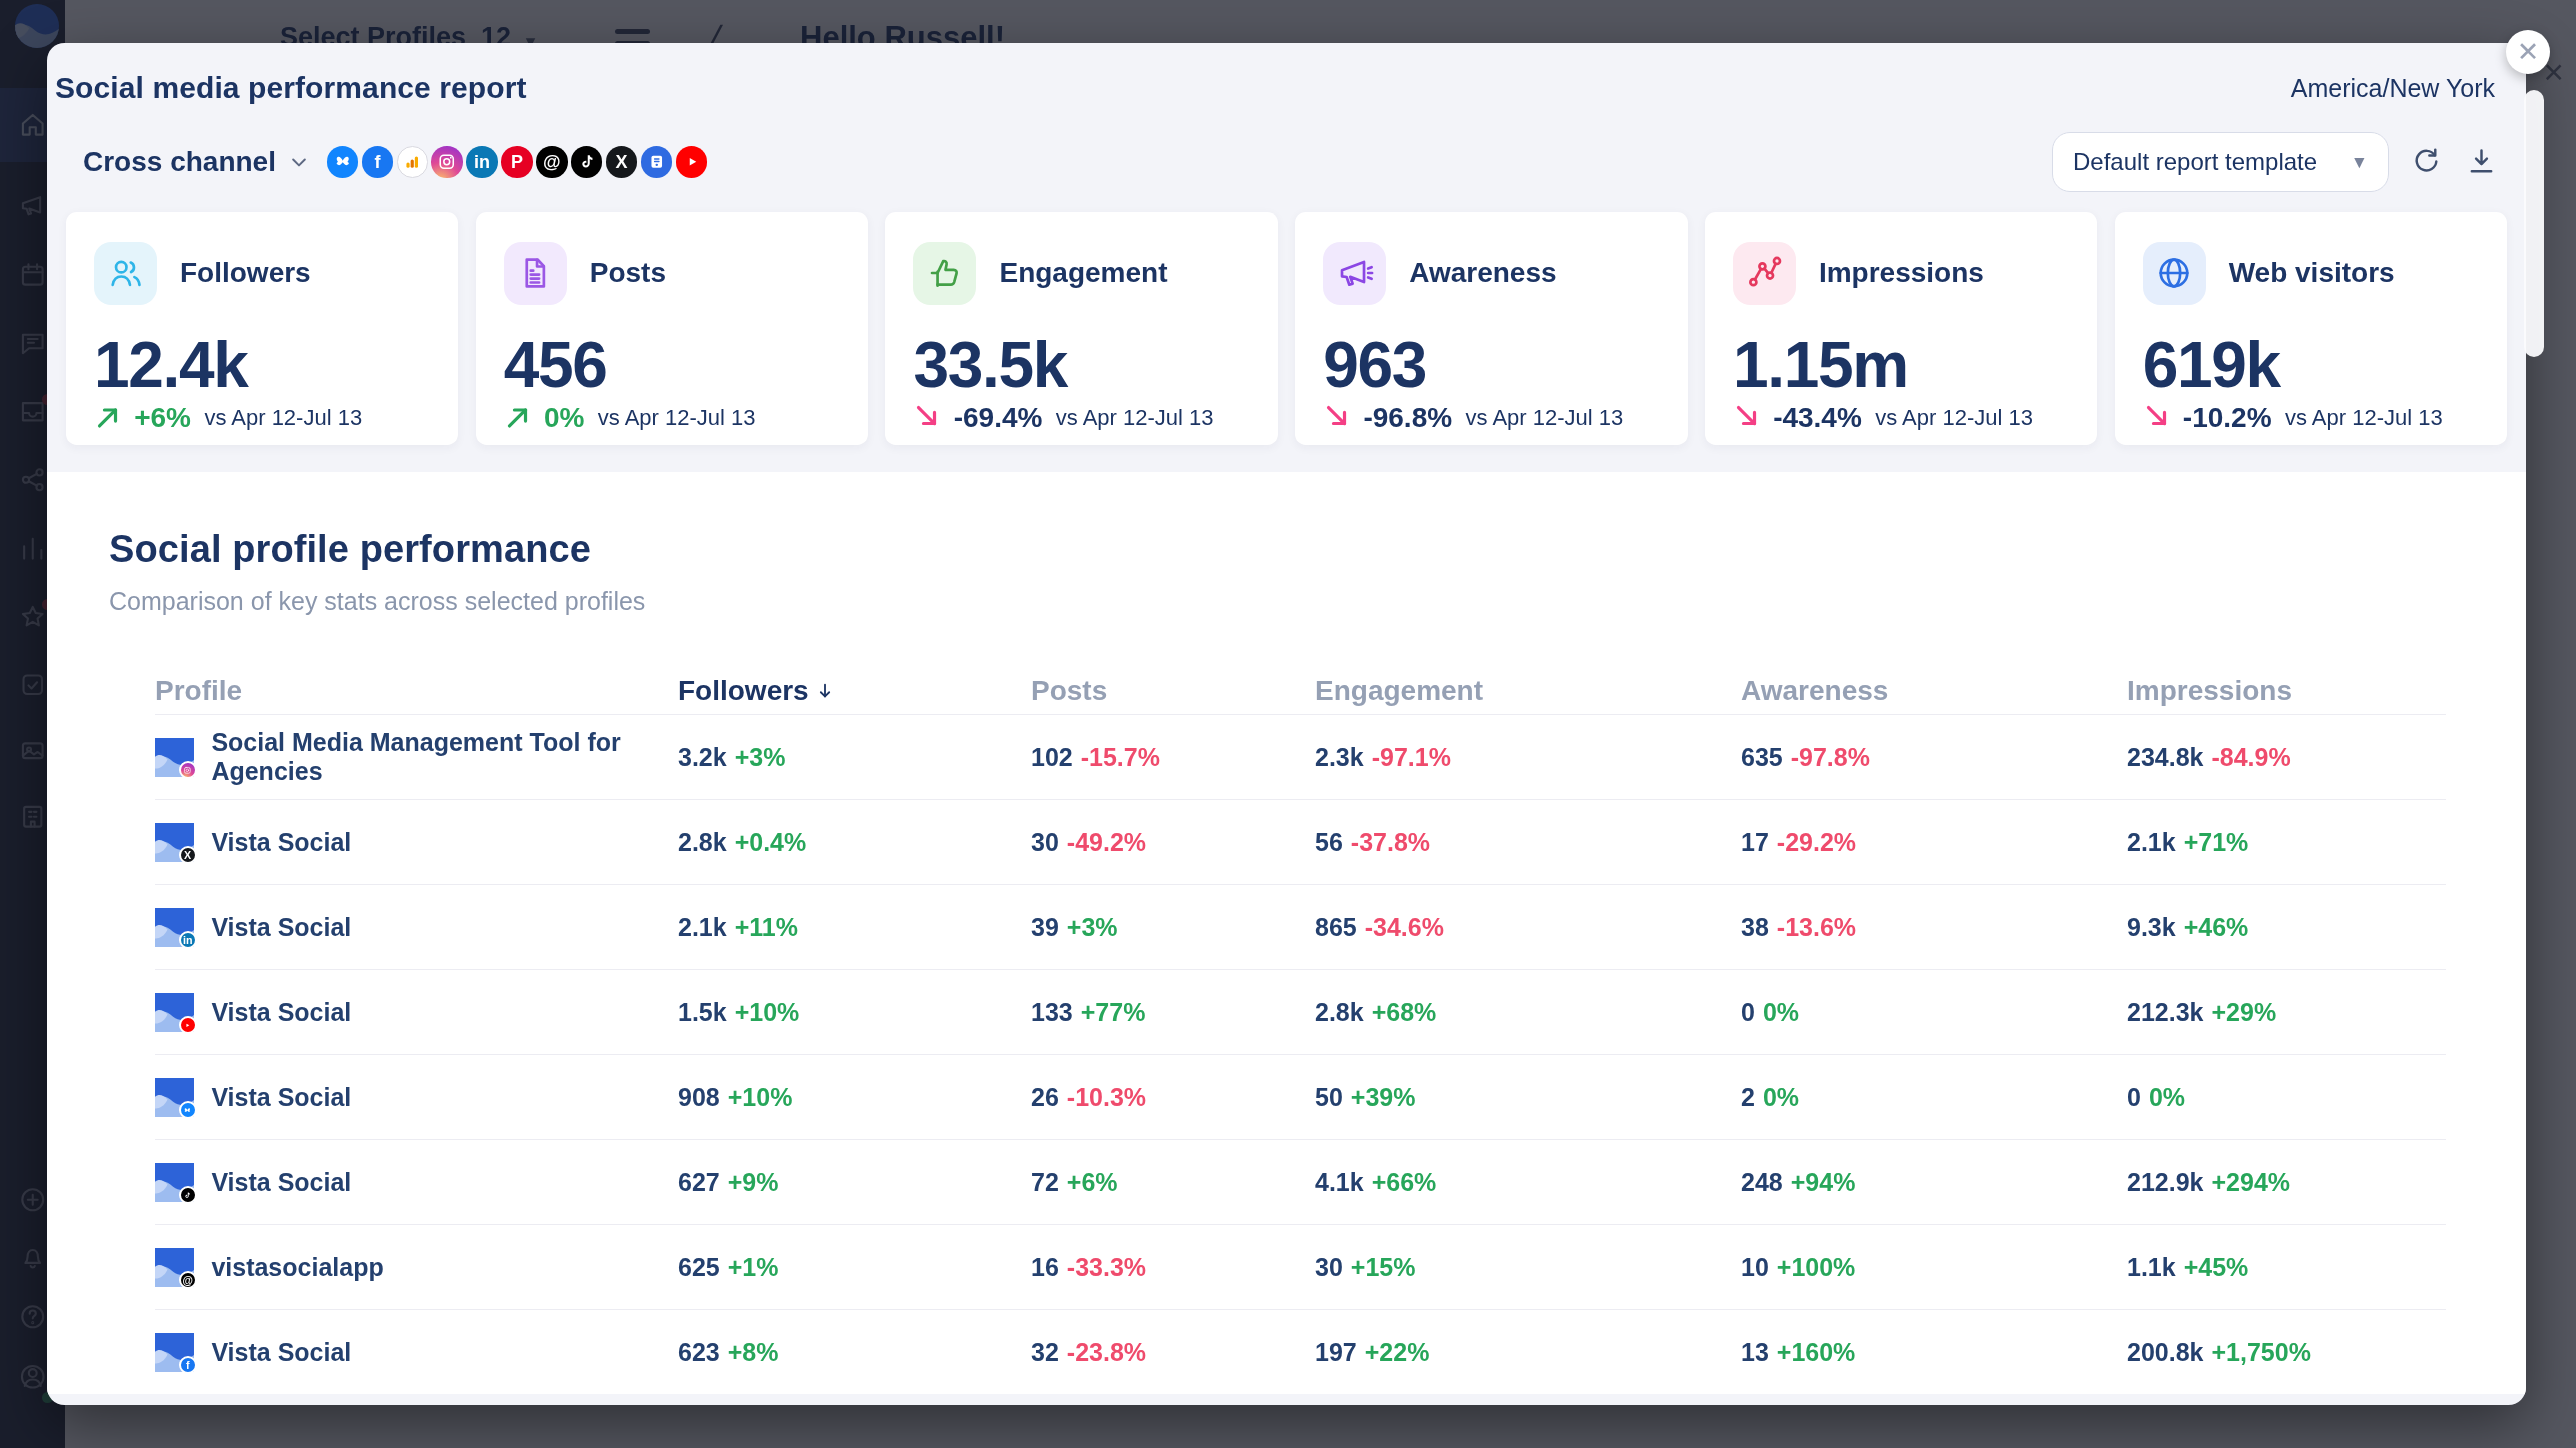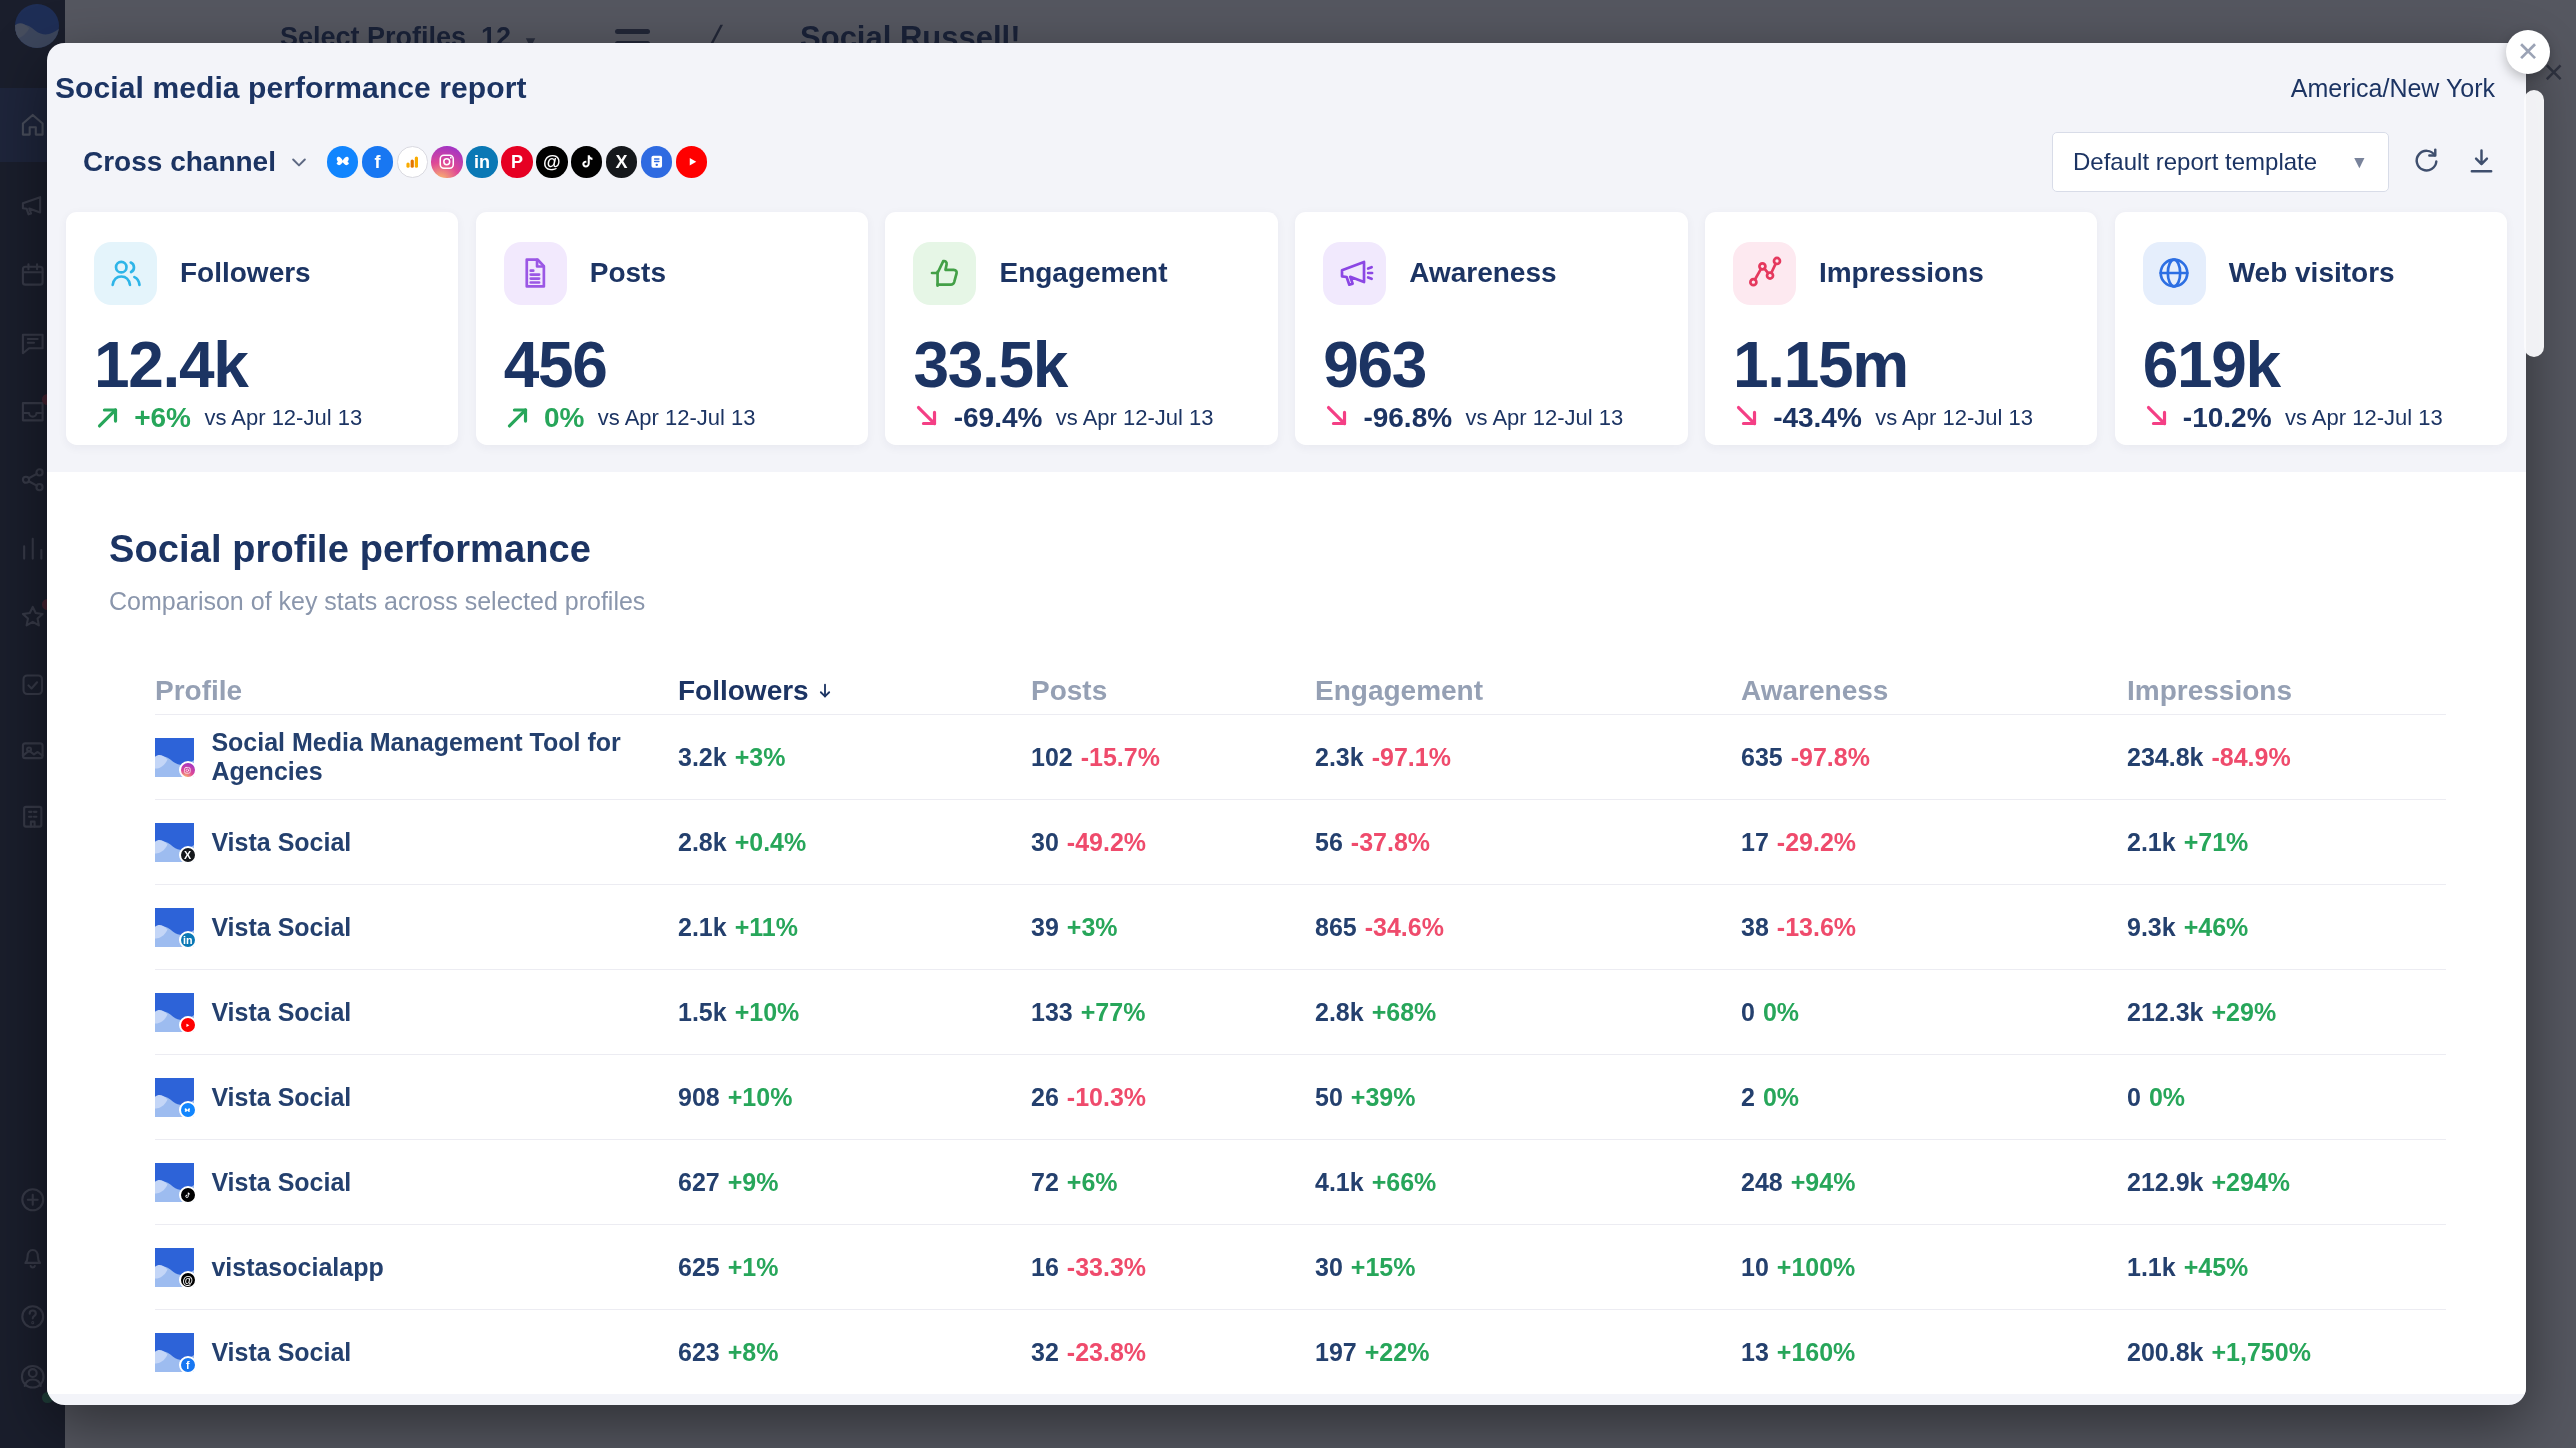--- a/index.html
+++ b/index.html
@@ -34,21 +34,21 @@
 
   .controls { display:flex; align-items:center; padding:27px 27px 0 36px; }
   .channel { display:flex; align-items:center; gap:13.4px; }
   .channel-label { font-size:28px; font-weight:700; color:#1c3463; }
   .chev { width:20px; height:20px; stroke:#5b6residual682; }
   .chev svg { width:20px; height:20px; stroke:#5f6a84; fill:none; stroke-width:2.4; stroke-linecap:round; stroke-linejoin:round; }
   .picon-row { display:flex; align-items:center; gap:3.4px; margin-left:17.4px; }
   .picon { border-radius:50%; display:flex; align-items:center; justify-content:center; color:#fff; font-weight:700; overflow:hidden; flex:0 0 auto; }
   .picon svg { width:62%; height:62%; }
   .ctrl-right { margin-left:auto; display:flex; align-items:center; gap:20px; }
-  .fakebox { height:60px; background:#fff; border:1.3px solid #d8dce8; border-radius:5px; display:flex; align-items:center; color:#1c3463; }
+  .fakebox { height:60px; background:#fff; border:1.3px solid #d8dce8; border-radius:18px; display:flex; align-items:center; color:#1c3463; }
   .tpl { width:337px; padding:0 20px; justify-content:space-between; font-size:24px; }
   .tpl-caret { color:#79839b; font-size:17.4px; }
   .dates { width:485px; justify-content:center; font-size:23px; letter-spacing:-0.1px; }
   .icon-btn { width:35px; height:35px; display:flex; align-items:center; justify-content:center; }
   .icon-btn svg { width:31px; height:31px; stroke:#3f4f6e; fill:none; stroke-width:2; stroke-linecap:round; stroke-linejoin:round; }
 
   
   .cards { display:flex; gap:17.4px; padding:20px 19px 27px 19px; }
   .card { width:393px; height:233px; background:#fff; border-radius:10.7px; box-shadow:0 2.7px 9.4px rgba(30,40,80,.05);
     padding:29.5px 28px 25.5px 28px; display:flex; flex-direction:column; }
@@ -205,21 +205,21 @@
     <div class="tb-select">
       <span>Select Profiles</span>
       <span>12</span>
       <span class="tb-caret">▾</span>
     </div>
     <div class="tb-burger">
         <i></i>
         <i></i>
       </div>
     <div class="tb-slash">/</div>
-    <div class="tb-greet">Social Russell!</div>
+    <div class="tb-greet">Hello Russell!</div>
     <div class="tb-x">×</div>
   </header>
   <div class="overlay"></div>
 
   <section class="modal">
     <div class="modal-head">
       <h1 class="m-title">Social media performance report</h1>
       <div class="m-tz">America/New York</div>
     </div>
 

